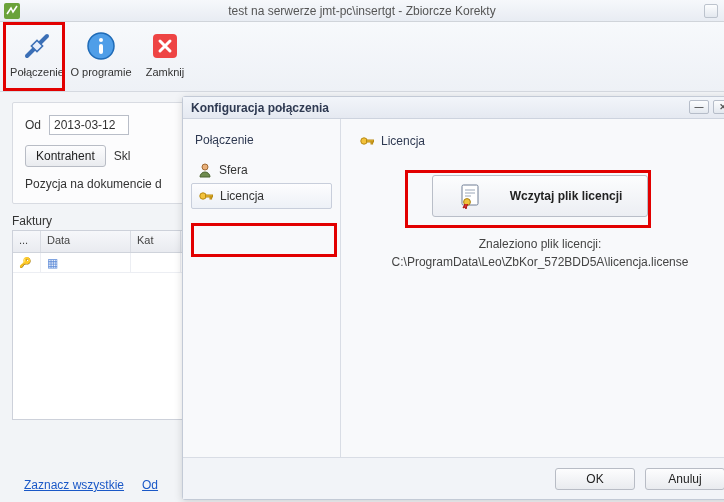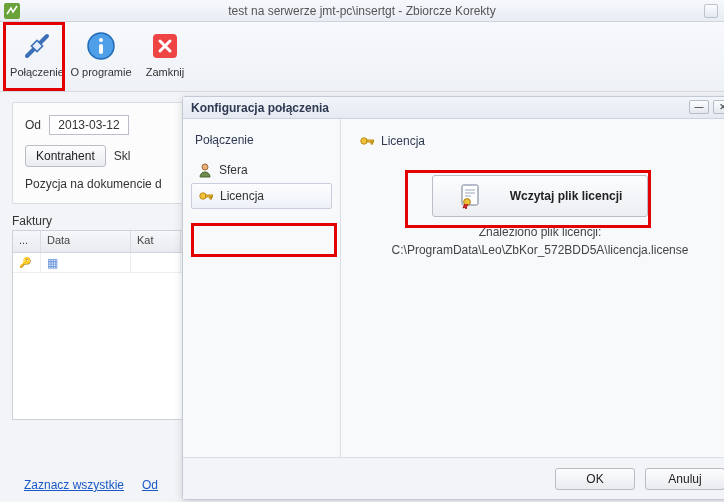--- a/index.html
+++ b/index.html
@@ -14,21 +14,21 @@
   .tbitem { width: 62px; display: flex; flex-direction: column; align-items: center; padding-top: 4px; color: #333; }
   .tbitem .bigicon { width: 32px; height: 32px; margin-bottom: 4px; }
   .tbitem span { font-size: 11px; }
 
   .hl-red { position: absolute; border: 3px solid #e20000; pointer-events: none; }
 
   .content { padding: 10px 12px; }
   .grp { border: 1px solid #d8dbe2; background: #fcfcfd; border-radius: 2px; padding: 12px; margin-bottom: 10px; position: relative; }
   .row { display: flex; align-items: center; gap: 8px; margin-bottom: 10px; }
   .lbl { color: #333; }
-  .txt { border: 1px solid #b9bec8; background: #fff; height: 20px; padding: 0 4px; line-height: 18px; color: #333; text-align: center; }
+  .txt { border: 1px solid #b9bec8; background: #fff; height: 20px; padding: 0 4px; line-height: 18px; color: #333; }
   .btn { border: 1px solid #b8bcc5; background: linear-gradient(#fdfdfe,#e9ebef); height: 22px; padding: 0 10px; border-radius: 3px; color: #222; display: inline-flex; align-items: center; }
 
   .faktury-title { color: #333; margin-bottom: 2px; }
   .grid { border: 1px solid #cdd1da; background: #fff; }
   .ghead { background: linear-gradient(#f6f7fa,#e9ebf0); border-bottom: 1px solid #cfd3db; display: flex; height: 22px; }
   .gcol { border-right: 1px solid #d9dce3; padding: 3px 6px; color: #444; font-size: 11px; }
   .grow { display: flex; height: 20px; border-bottom: 1px solid #eceef3; }
   .gcell { border-right: 1px solid #eceef3; padding: 2px 6px; color: #444; font-size: 11px; display: flex; align-items: center; }
   .filter-icon { color: #7f8697; font-size: 10px; }
 
@@ -44,21 +44,21 @@
   .dlg-body { display: flex; height: 338px; }
   .navcol { width: 158px; border-right: 1px solid #d9dde5; padding: 14px 8px; }
   .navhead { color: #2f3a52; margin-bottom: 10px; padding-left: 4px; }
   .navitem { display: flex; align-items: center; gap: 6px; height: 26px; padding: 0 6px; border-radius: 2px; color: #333; }
   .navitem.selected { background: linear-gradient(#fdfdfe,#edf1f7); border: 1px solid #c8cedb; }
   .nicon { width: 16px; height: 16px; flex-shrink: 0; }
 
   .panecol { flex: 1; padding: 14px 18px; display: flex; flex-direction: column; align-items: center; }
   .pane-title { align-self: flex-start; display: flex; align-items: center; gap: 6px; color: #2f3a52; margin-bottom: 26px; }
   .load-btn { width: 216px; height: 42px; border: 1px solid #b9bec8; background: linear-gradient(#fcfdfe,#eceef3); border-radius: 3px; display: flex; align-items: center; justify-content: center; gap: 26px; color: #222; font-weight: 600; }
-  .confirm-text { margin-top: 6px; text-align: center; color: #444; line-height: 1.5; }
+  .confirm-text { margin-top: 18px; text-align: center; color: #444; line-height: 1.5; }
 
   .dlg-buttons { height: 42px; border-top: 1px solid #d9dde5; display: flex; justify-content: flex-end; align-items: center; gap: 10px; padding: 0 14px; background: #f2f4f8; }
   .dlg-buttons .btn { width: 80px; justify-content: center; }
 </style>
 </head>
 <body>
 
 <div class="main-window">
 
   <div class="titlebar">

